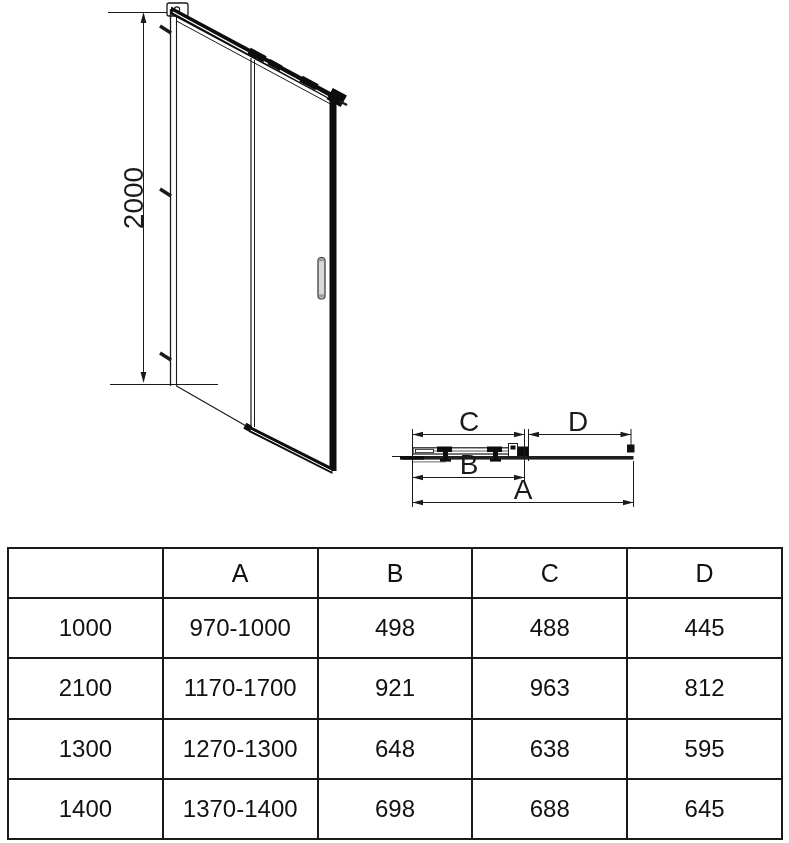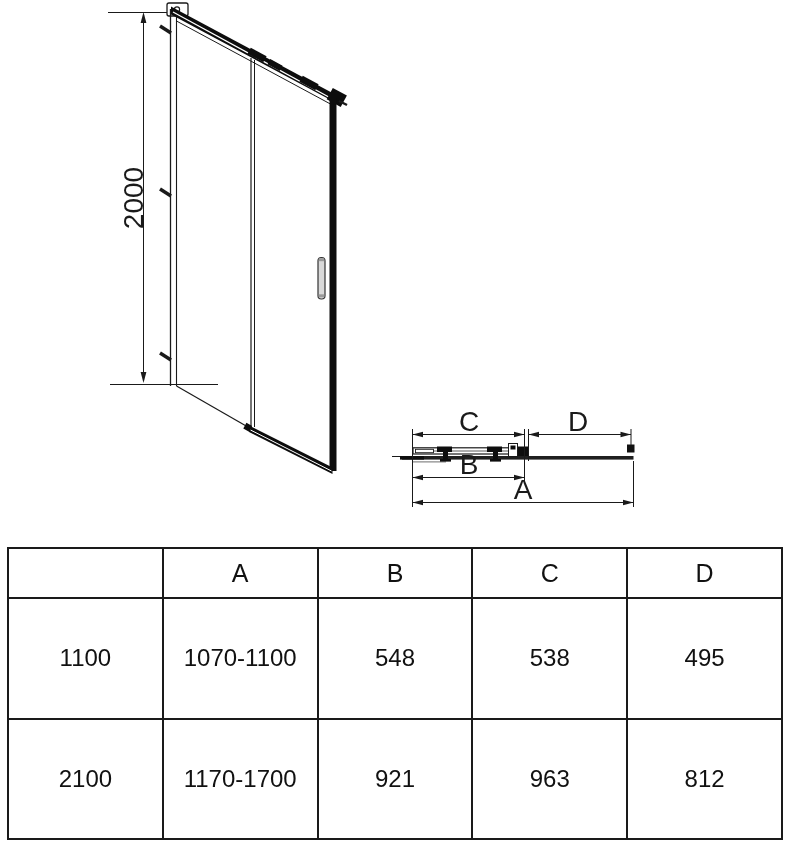--- a/index.html
+++ b/index.html
@@ -186,28 +186,42 @@
       <tr>
         <th></th>
         <th>A</th>
         <th>B</th>
         <th>C</th>
         <th>D</th>
       </tr>
     </thead>
     <tbody>
       <tr>
-        <td>1100</td>
-        <td>1070-1100</td>
-        <td>548</td>
-        <td>538</td>
-        <td>495</td>
+        <td>1000</td>
+        <td>970-1000</td>
+        <td>498</td>
+        <td>488</td>
+        <td>445</td>
       </tr>
       <tr>
         <td>2100</td>
         <td>1170-1700</td>
         <td>921</td>
         <td>963</td>
         <td>812</td>
       </tr>
+      <tr>
+        <td>1300</td>
+        <td>1270-1300</td>
+        <td>648</td>
+        <td>638</td>
+        <td>595</td>
+      </tr>
+      <tr>
+        <td>1400</td>
+        <td>1370-1400</td>
+        <td>698</td>
+        <td>688</td>
+        <td>645</td>
+      </tr>
     </tbody>
   </table>
 </div>
 
 </body></html>

